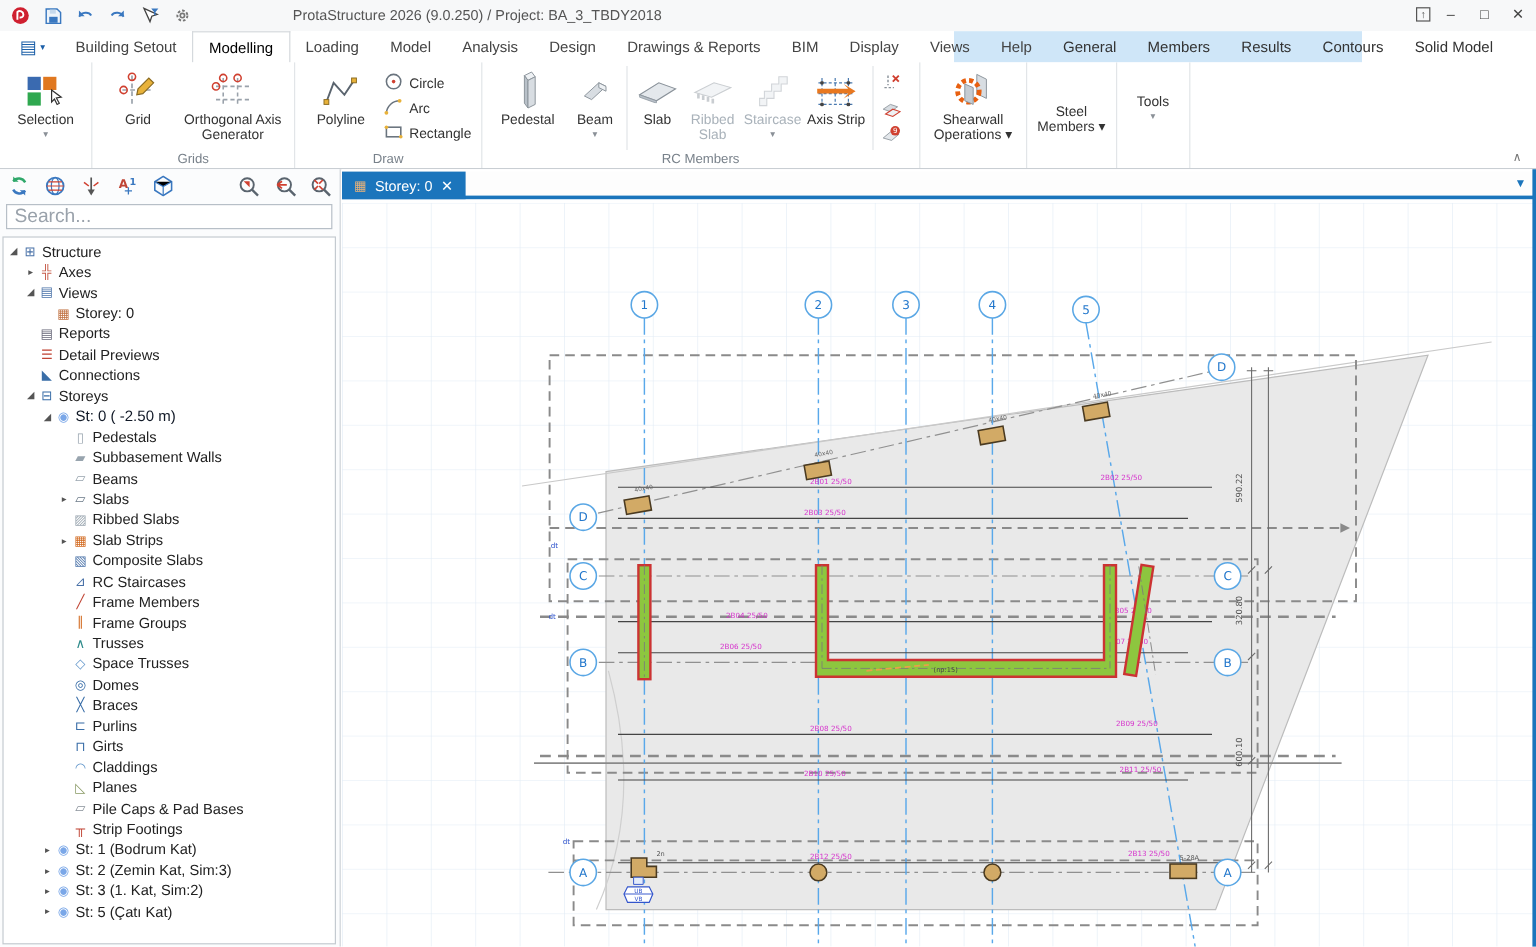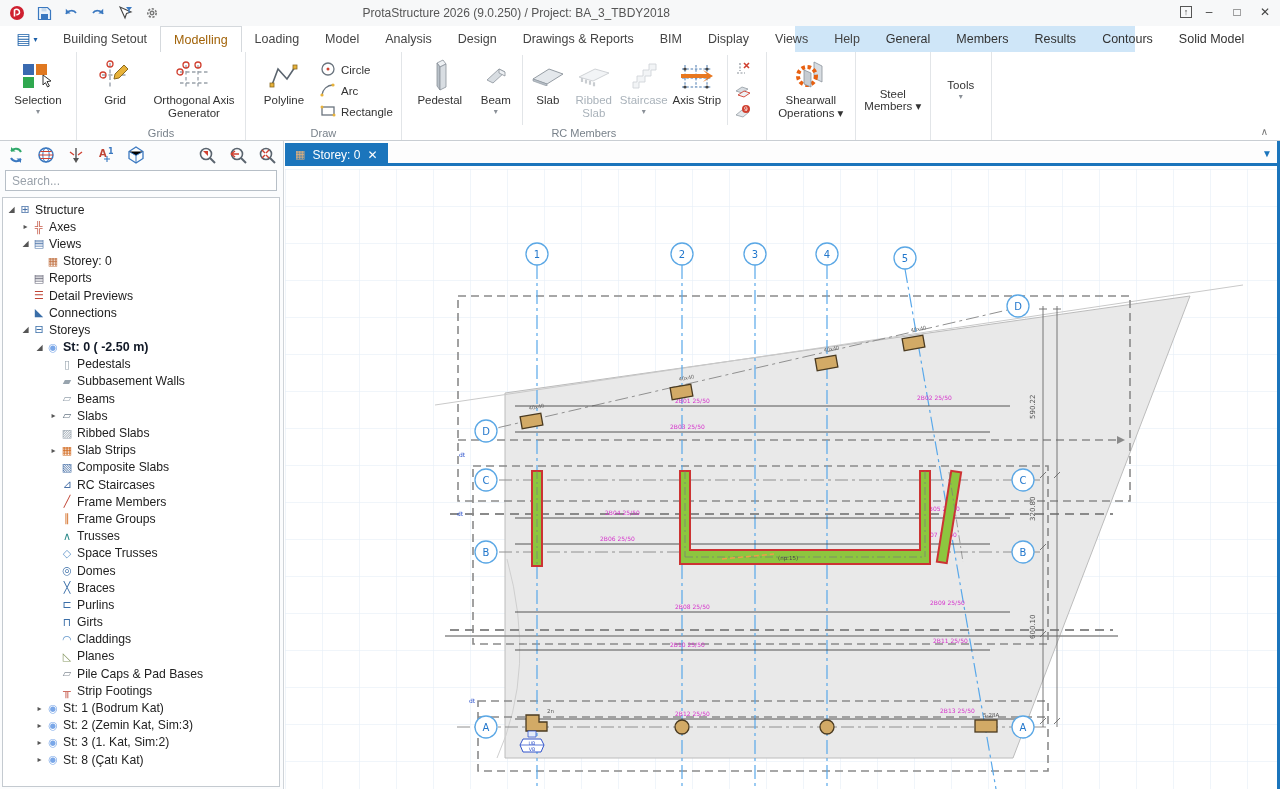--- a/index.html
+++ b/index.html
@@ -1,33 +1,33 @@
 <!DOCTYPE html>
 <html><head>
 <meta charset="utf-8">
 <style>
 *{box-sizing:border-box;margin:0;padding:0}
 body{width:1280px;height:789px;font-family:"Liberation Sans","DejaVu Sans",sans-serif;overflow:hidden;position:relative;background:#fff;font-size:12px;color:#333}
 
 #titlebar{position:absolute;left:0;top:0;width:1280px;height:26px;background:#f7f8f9;display:flex;align-items:center}
 .qa{display:flex;align-items:center;gap:9px;padding-left:8px}
 .qa .qbtn{width:18px;height:18px;display:flex;align-items:center;justify-content:center;cursor:default}
-#title-text{position:absolute;left:230px;width:440px;text-align:right;color:#555;font-size:12px}
+#title-text{position:absolute;left:244px;width:440px;text-align:left;color:#555;font-size:12px}
 #ctx-head{position:absolute;left:795px;top:0;width:340px;height:26px;background:#cfe6f8;color:#2e6da4;display:flex;align-items:center;justify-content:center;font-size:12px}
 #winbtns{position:absolute;right:4px;top:2px;display:flex;gap:6px;align-items:center}
 #winbtns span{width:22px;height:20px;display:flex;align-items:center;justify-content:center;color:#444;font-size:12px}
 .pinbox{border:1px solid #555;width:12px!important;height:12px!important;font-size:9px!important;line-height:10px}
 
 #tabrow{position:absolute;left:0;top:26px;width:1280px;height:26px;background:#fff;display:flex;align-items:stretch}
 #ctx-tab-bg{position:absolute;left:795px;top:0;width:340px;height:26px;background:#cfe6f8}
 #menu-btn{width:46px;display:flex;align-items:center;justify-content:center;gap:3px;margin-left:4px;cursor:pointer}
 #menu-btn .bars{color:#1b5fa8;font-size:15px;font-weight:bold}
 #menu-btn .caret{color:#1b5fa8;font-size:8px}
 .mtab{position:relative;display:flex;align-items:center;padding:0 13px;color:#444;font-size:12.5px;cursor:pointer;white-space:nowrap}
-.mtab.active{color:#a16207;background:#fff;border:1px solid #d5d9dd;border-bottom:none}
+.mtab.active{color:#000000;background:#fff;border:1px solid #d5d9dd;border-bottom:none}
 .mtab.ctx{z-index:1;color:#333}
 
 #ribbon{position:absolute;left:0;top:52px;width:1280px;height:89px;background:#fff;border-bottom:1px solid #c9ced3;display:flex}
 .rgroup{position:relative;height:100%;border-right:1px solid #e2e5e8;padding:3px 5px 15px;display:flex;align-items:flex-start}
 .glabel{position:absolute;bottom:1px;left:0;right:0;text-align:center;font-size:11px;color:#78818a;pointer-events:none}
 .bigbtn{width:66px;display:flex;flex-direction:column;align-items:center;padding-top:2px;font-size:11.5px;color:#333;line-height:12.5px;text-align:center;cursor:pointer}
 .bigbtn .bicon{height:37px;display:flex;align-items:center;justify-content:center}
 .bigbtn .caret{color:#8a9097;font-size:8px;line-height:8px;margin-top:1px}
 .bigbtn.disabled{color:#a9b2ba}
 .bigbtn.disabled svg{opacity:.45}
@@ -37,28 +37,28 @@
 .minibtn{width:19px;height:19px;display:flex;align-items:center;justify-content:center;cursor:pointer}
 #ribbon-collapse{position:absolute;right:12px;bottom:3px;color:#777;font-size:10px;cursor:pointer}
 .selsq{display:grid;grid-template-columns:11px 11px;grid-gap:2px}
 .selsq i{width:11px;height:11px;display:block}
 
 #main{position:absolute;left:0;top:141px;width:1280px;height:648px}
 #leftpanel{position:absolute;left:0;top:0;width:284px;height:648px;background:#fbfcfd;border-right:1px solid #cfd4d9}
 #lp-toolbar{height:28px;display:flex;align-items:center;padding:0 6px;gap:11px}
 #lp-toolbar .spacer{flex:1}
 .tbicon{width:19px;height:19px;display:flex;align-items:center;justify-content:center;cursor:pointer}
-#searchbox{display:block;width:272px;margin:1px 5px 3px;height:21px;border:1px solid #b7bfc7;padding:0 6px;font-size:12px;color:#333;background:#fff;font-family:inherit}
+#searchbox{display:block;width:272px;margin:1px 5px 3px;height:21px;border:1px solid #b7bfc7;padding:0 6px;font-size:16px;color:#333;background:#fff;font-family:inherit}
 #searchbox::placeholder{color:#9aa2ab}
 #treebox{position:absolute;left:2px;top:56px;width:278px;height:590px;background:#fff;border:1px solid #c4cad0;overflow:hidden;padding-top:3px}
 .trow{display:flex;align-items:center;height:17.2px;cursor:pointer;white-space:nowrap}
 .trow .arrow{width:11px;text-align:center;font-size:8px;color:#555;flex:none}
 .trow .ticon{width:16px;text-align:center;font-size:11px;flex:none}
 .trow .tlabel{font-size:12.2px;color:#222;padding-left:2px}
-.trow.bold .tlabel{font-weight:bold;color:#101826;font-size:12.5px}
+.trow.bold .tlabel{font-weight:normal;color:#101826;font-size:12.5px}
 
 #canvas{position:absolute;left:285px;top:0;width:995px;height:648px;background:#fff}
 #tabstrip{position:absolute;left:0;top:2px;width:995px;height:23px;background:#fdfdfd;border-bottom:3px solid #1b75bc}
 #ctab{position:absolute;left:0;top:0;height:23px;background:#1b75bc;color:#fff;display:flex;align-items:center;padding:0 10px;gap:7px;font-size:12px;cursor:pointer}
 #ctab .gico{color:#e8b27a;font-size:11px}
 #ctab .x{font-size:12px;cursor:pointer}
 #strip-dd{position:absolute;right:8px;top:5px;color:#1b75bc;font-size:10px;cursor:pointer}
 #draw{position:absolute;left:0;top:28px;width:995px;height:620px}
 #canvas-rightedge{position:absolute;right:0;top:0;width:3px;height:648px;background:#1b75bc}
 text{font-family:"DejaVu Sans",sans-serif}
@@ -558,21 +558,21 @@
           <span class="tlabel">St: 2 (Zemin Kat, Sim:3)</span>
         </div>
         <div class="trow" style="padding-left: 31px;">
           <span class="arrow">▸</span>
           <span class="ticon" style="color: rgb(122, 167, 232);">◉</span>
           <span class="tlabel">St: 3 (1. Kat, Sim:2)</span>
         </div>
         <div class="trow" style="padding-left: 31px;">
           <span class="arrow">▸</span>
           <span class="ticon" style="color: rgb(122, 167, 232);">◉</span>
-          <span class="tlabel">St: 8 (Çatı Kat)</span>
+          <span class="tlabel">St: 5 (Çatı Kat)</span>
         </div>
       </div>
   </div>
 
   <div id="canvas">
     <div id="tabstrip">
       <div id="ctab">
         <span class="gico">▦</span>
         <span>Storey: 0</span>
         <span class="x">✕</span>

